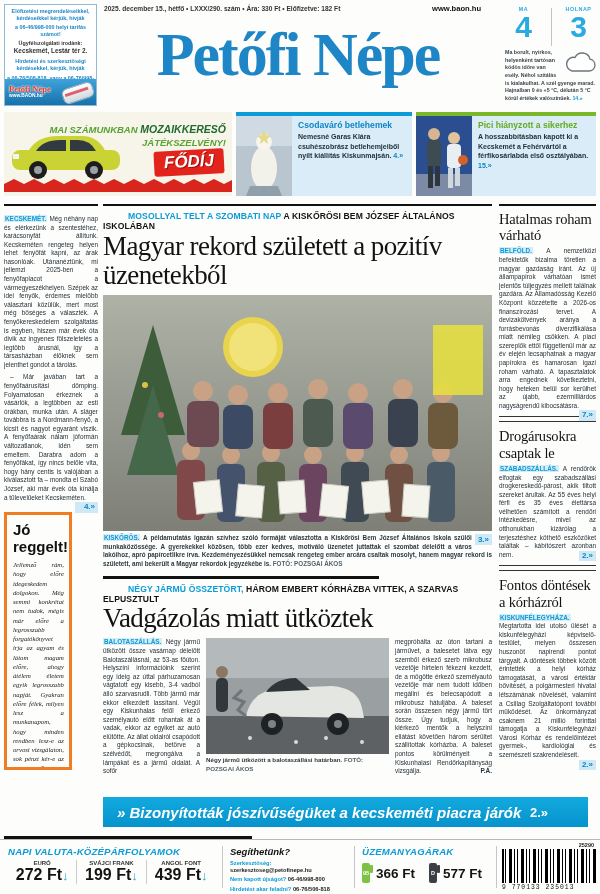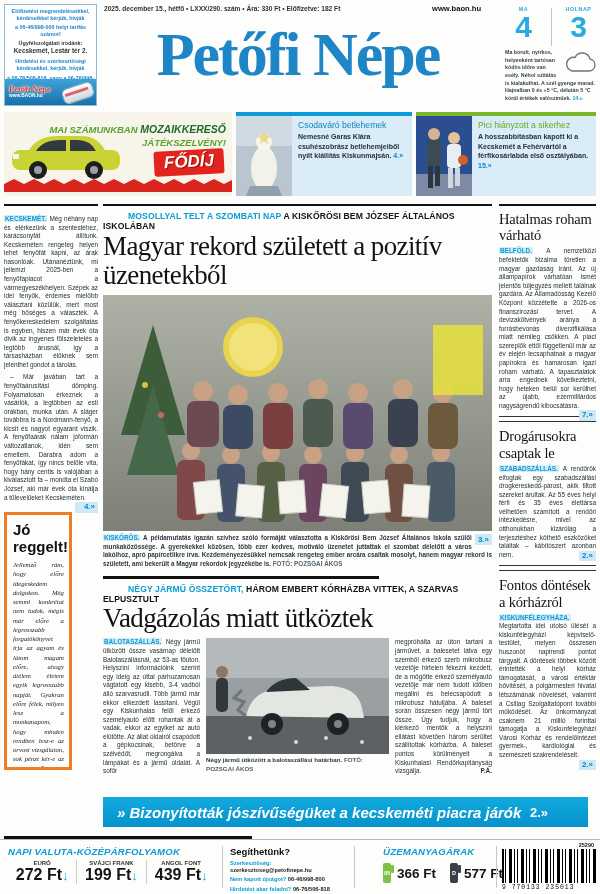--- a/index.html
+++ b/index.html
@@ -49,21 +49,21 @@
          font-size:17px;padding:2px 10px 3px 10px;transform:rotate(-3deg);border-radius:3px;z-index:3;
          text-shadow:1px 1px 0 #9c0f0a;}
   .carSvg{position:absolute;left:2px;bottom:8px;z-index:2;}
   .zig{position:absolute;left:0;right:0;bottom:0;z-index:1;}
 
   .teaser{top:112px;height:84px;background:#d9ecf7;box-sizing:border-box;display:flex;}
   .t1{left:236px;width:176px;border-top:4px solid #0b9bd7;}
   .t2{left:416px;width:180px;border-top:4px solid #79b829;}
   .tImg{width:56px;height:80px;flex:0 0 56px;}
   .tBody{padding:5px 5px 0 6px;}
-  .tTitle{font-size:8.6px;font-weight:normal;line-height:1.1;margin-bottom:2px;}
+  .tTitle{font-size:8.6px;font-weight:bold;line-height:1.1;margin-bottom:2px;}
   .t1 .tTitle{color:#0b86c8;}
   .t2 .tTitle{color:#64ab1d;}
   .tTx{font-size:7px;line-height:1.35;color:#24313a;font-weight:bold;}
   .tRef{color:#0b86c8;}
 
   
   .col{border-top:2.5px solid #111;padding-top:5px;box-sizing:border-box;}
   .colL{left:4px;top:204px;width:94px;height:624px;overflow:hidden;}
   .colC{left:103px;top:204px;width:389px;height:624px;overflow:hidden;}
   .colR{left:499px;top:204px;width:97px;height:590px;overflow:hidden;}
@@ -111,25 +111,25 @@
   .fTitle{font-size:9.6px;font-weight:bold;font-style:italic;color:#0b9bd7;letter-spacing:.2px;}
   .currency{left:8px;top:846px;width:208px;}
   .curRow{display:flex;margin-top:3px;}
   .curItem{width:33.3%;text-align:center;border-right:1px solid #ccc;padding:0 2px;box-sizing:border-box;}
   .curItem:last-child{border-right:none;}
   .curLbl{font-size:6px;font-weight:bold;color:#333;}
   .curVal{font-size:16px;font-weight:bold;color:#141414;line-height:1.15;white-space:nowrap;}
   .dArr{color:#2b9fd8;font-size:13px;font-weight:bold;}
   .vr{top:846px;width:1px;height:42px;background:#c7c7c7;}
   .help{left:230px;top:846px;width:118px;}
-  .helpT{font-size:9.5px;font-weight:bold;color:#111;}
+  .helpT{font-size:9.5px;font-weight:bold;color:#111;font-style:italic;}
   .helpLine{font-size:5.7px;margin-top:2.5px;line-height:1.25;}
   .helpLbl{color:#0b9bd7;font-weight:bold;}
   .helpVal{color:#222;font-weight:bold;}
-  .fuel{left:383px;top:846px;width:128px;}
+  .fuel{left:362px;top:846px;width:128px;}
   .fuelRow{display:flex;align-items:center;gap:6px;margin-top:6px;}
   .pump{width:15px;height:20px;border-radius:2px;position:relative;color:#fff;font-size:5.5px;font-weight:bold;
         display:flex;align-items:center;justify-content:center;}
   .pump:after{content:"";position:absolute;right:-3px;top:2px;width:3px;height:8px;border-radius:1px;background:inherit;}
   .p95{background:#7dc242;}
   .pD{background:#3a4046;}
   .fuelVal{font-size:13.5px;font-weight:bold;color:#141414;margin-right:8px;white-space:nowrap;}
   .bc{left:502px;top:842px;width:94px;}
   .bcTop{text-align:right;font-size:5.5px;font-weight:bold;color:#222;padding-right:2px;}
   .bars{margin-top:1px;height:34px;background:repeating-linear-gradient(90deg,

